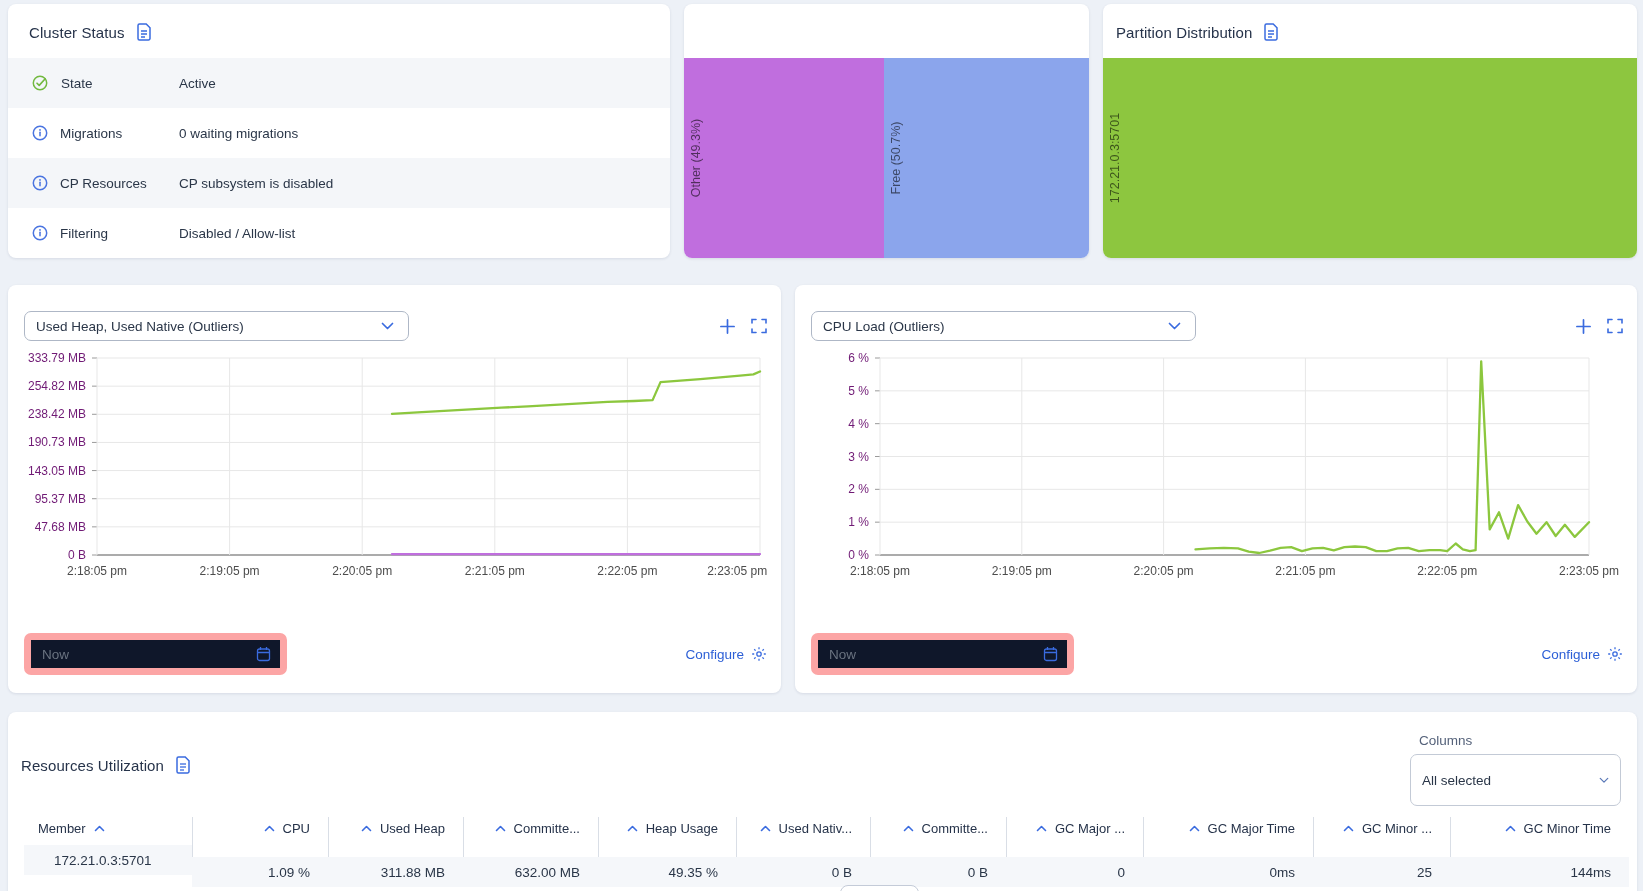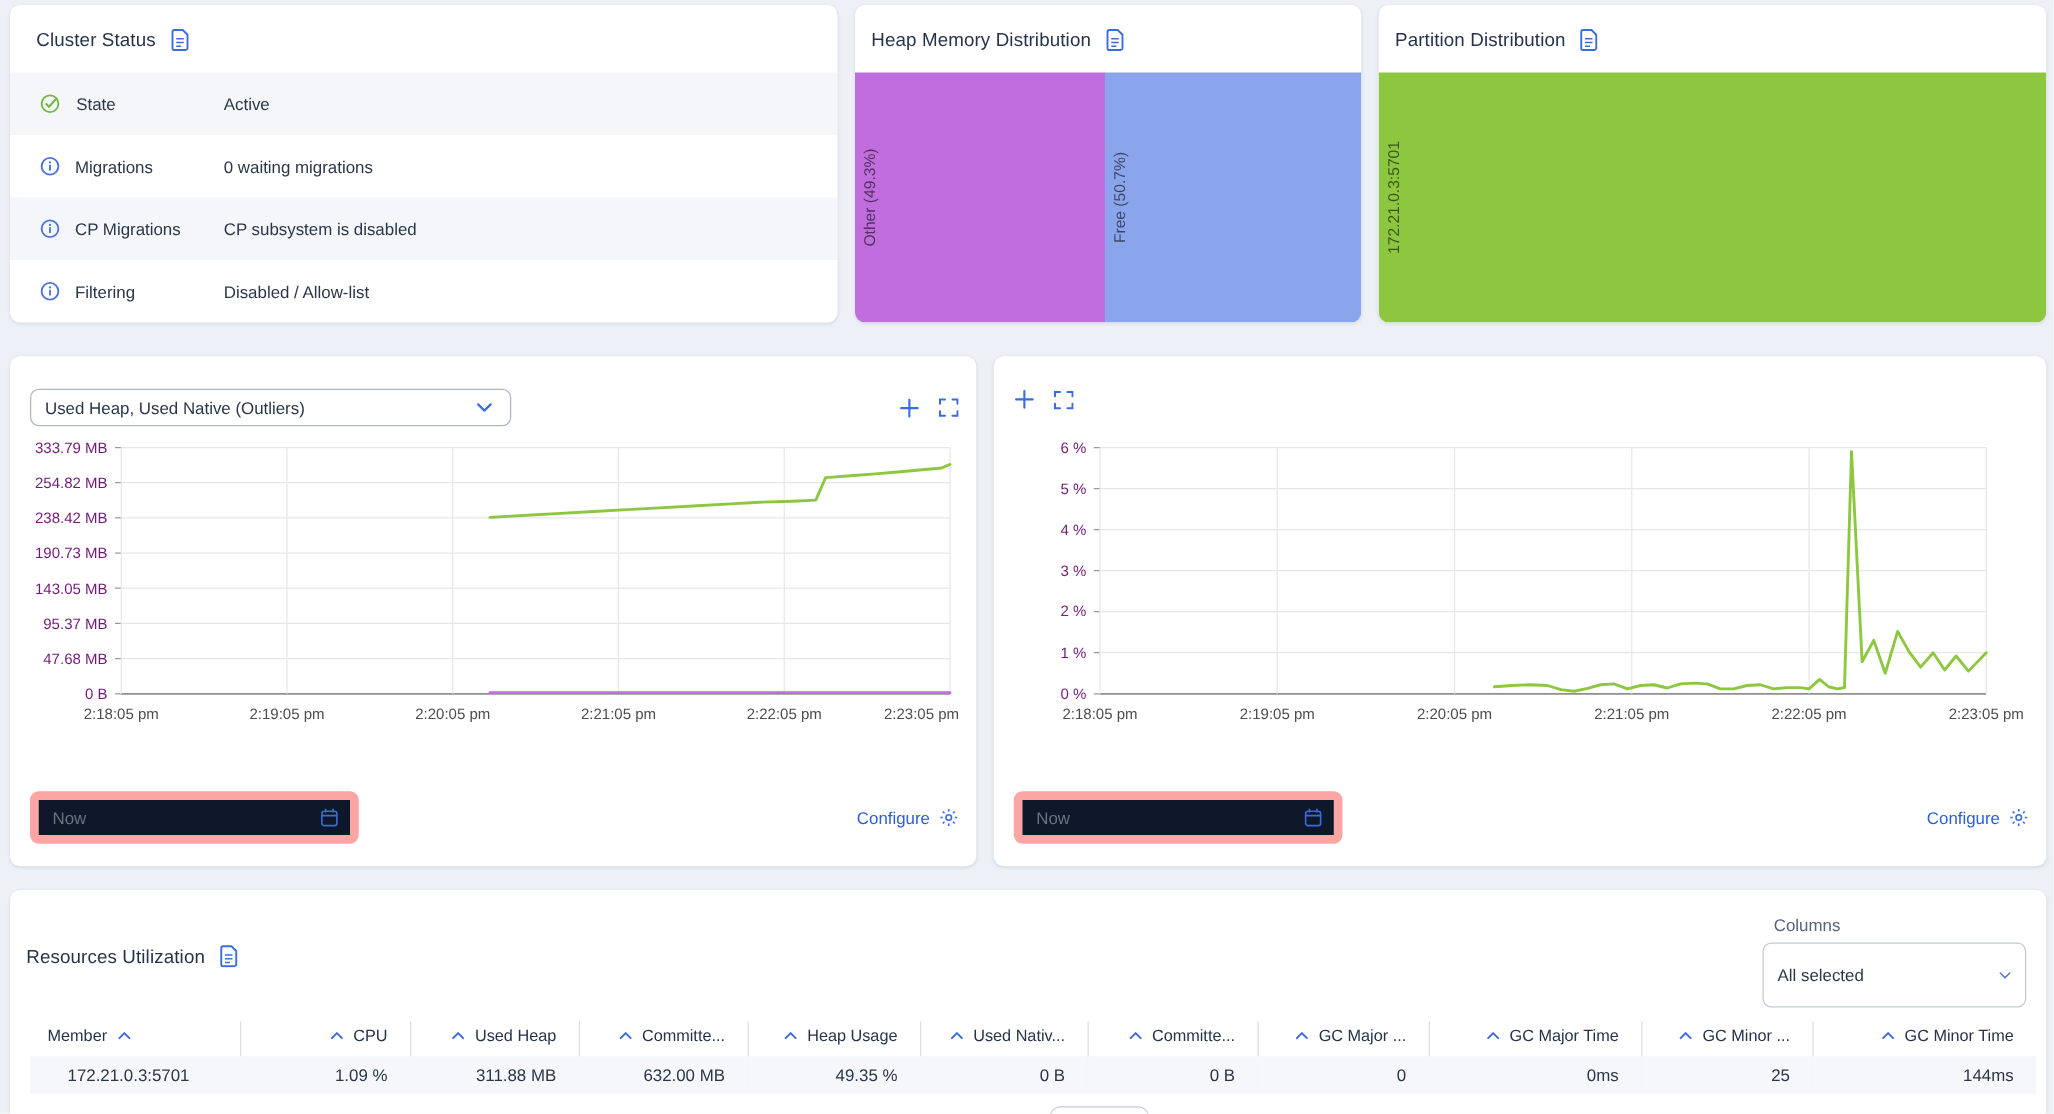--- a/index.html
+++ b/index.html
@@ -48,21 +48,21 @@
   .columns-label{font-size:13.5px;color:#55627a;margin-left:9px;}
   .columns-select{margin-top:6px;height:30px;border:1px solid #c3cad6;border-radius:7px;display:flex;
                   align-items:center;justify-content:space-between;padding:10px 11px;font-size:13.5px;
                   color:#2a3648;background:#fff;cursor:pointer;}
   .ru-title-row{position:absolute;left:13px;top:44px;display:flex;align-items:center;gap:11px;}
   .th{position:absolute;top:99px;height:34px;display:flex;align-items:center;gap:8px;
       font-size:13px;font-weight:500;color:#26334a;cursor:pointer;}
   .th.right{justify-content:flex-end;}
   .td{position:absolute;top:133px;height:30px;display:flex;align-items:center;font-size:13.5px;
       color:#2a3648;background:#f5f7fa;}
-  .td.right{justify-content:flex-end;}
+  .td.right{justify-content:flex-end;margin-top:12px;}
   .sep{position:absolute;top:105px;height:56px;width:1px;background:#d9dee6;}
   .pagination-stub{position:absolute;left:832px;top:173px;width:77px;height:30px;background:#fff;
       border:1px solid #c4cbd8;border-radius:8px;}
 </style>
 </head>
 <body>
 
 <div class="page">
 
   <div class="card" style="left:8px;top:4px;width:662px;height:254px;">
@@ -100,49 +100,38 @@
         <span class="status-value">0 waiting migrations</span>
       </div>
       <div class="status-row">
         <span class="icon">
           <svg width="16" height="16" viewBox="0 0 16 16">
               <circle cx="8" cy="8" r="6.7" fill="none" stroke="#4a74e0" stroke-width="1.5"></circle>
               <path d="M8 7.3v3.5" stroke="#4a74e0" stroke-width="1.5" stroke-linecap="round"></path>
               <circle cx="8" cy="4.9" r="0.9" fill="#4a74e0"></circle>
             </svg>
         </span>
-        <span class="status-label">CP Migrations</span>
+        <span class="status-label">CP Resources</span>
         <span class="status-value">CP subsystem is disabled</span>
       </div>
       <div class="status-row">
         <span class="icon">
           <svg width="16" height="16" viewBox="0 0 16 16">
               <circle cx="8" cy="8" r="6.7" fill="none" stroke="#4a74e0" stroke-width="1.5"></circle>
               <path d="M8 7.3v3.5" stroke="#4a74e0" stroke-width="1.5" stroke-linecap="round"></path>
               <circle cx="8" cy="4.9" r="0.9" fill="#4a74e0"></circle>
             </svg>
         </span>
         <span class="status-label">Filtering</span>
         <span class="status-value">Disabled / Allow-list</span>
       </div>
     </div>
   </div>
 
   <div class="card" style="left:684px;top:4px;width:405px;height:254px;">
-    <div class="card-title-row">
-      <span class="card-title">Heap Memory Distribution</span>
-      <span class="icon">
-        <svg width="16" height="18" viewBox="0 0 16 18">
-            <path d="M3.5 1h6.7L14 4.8V15.5A1.5 1.5 0 0 1 12.5 17h-9A1.5 1.5 0 0 1 2 15.5v-13A1.5 1.5 0 0 1 3.5 1z" fill="none" stroke="#3a6bdf" stroke-width="1.5"></path>
-            <line x1="5" y1="8" x2="11" y2="8" stroke="#3a6bdf" stroke-width="1.3"></line>
-            <line x1="5" y1="11" x2="11" y2="11" stroke="#3a6bdf" stroke-width="1.3"></line>
-            <line x1="5" y1="14" x2="9" y2="14" stroke="#3a6bdf" stroke-width="1.3"></line>
-          </svg>
-      </span>
-    </div>
     <div class="dist-bars">
       <div class="dist-seg" style="width: 49.3%; background: rgb(192, 110, 222);">
         <span class="dist-label">Other (49.3%)</span>
       </div>
       <div class="dist-seg" style="width: 50.7%; background: rgb(139, 165, 236);">
         <span class="dist-label">Free (50.7%)</span>
       </div>
     </div>
   </div>
 
@@ -247,20 +236,28 @@
               <circle cx="8" cy="8" r="2.2"></circle>
               <path d="M8 1.2v2M8 12.8v2M1.2 8h2M12.8 8h2M3.2 3.2l1.4 1.4M11.4 11.4l1.4 1.4M12.8 3.2l-1.4 1.4M4.6 11.4l-1.4 1.4"></path>
             </svg>
         </span>
       </div>
     </div>
   </div>
 
   <div class="card" id="chart1" style="left:795px;top:285px;width:842px;height:408px;">
     <div class="chart-head">
+      <div class="select-box">
+        <span>CPU Load (Outliers)</span>
+        <span class="icon">
+          <svg width="13" height="8" viewBox="0 0 13 8">
+              <path d="M1.5 1.5l5 5 5-5" fill="none" stroke="#3a6bdf" stroke-width="1.7" stroke-linecap="round" stroke-linejoin="round"></path>
+            </svg>
+        </span>
+      </div>
       <div class="head-icons">
         <span class="icon">
           <svg width="17" height="17" viewBox="0 0 18 18">
               <path d="M9 2v14M2 9h14" stroke="#3a6bdf" stroke-width="1.8" stroke-linecap="round"></path>
             </svg>
         </span>
         <span class="icon">
           <svg width="16" height="16" viewBox="0 0 16 16">
               <path d="M1 5V1.5h4M11 1.5h4V5M15 11v3.5h-4M5 14.5H1V11" fill="none" stroke="#3a6bdf" stroke-width="1.6" stroke-linecap="round"></path>
             </svg>

